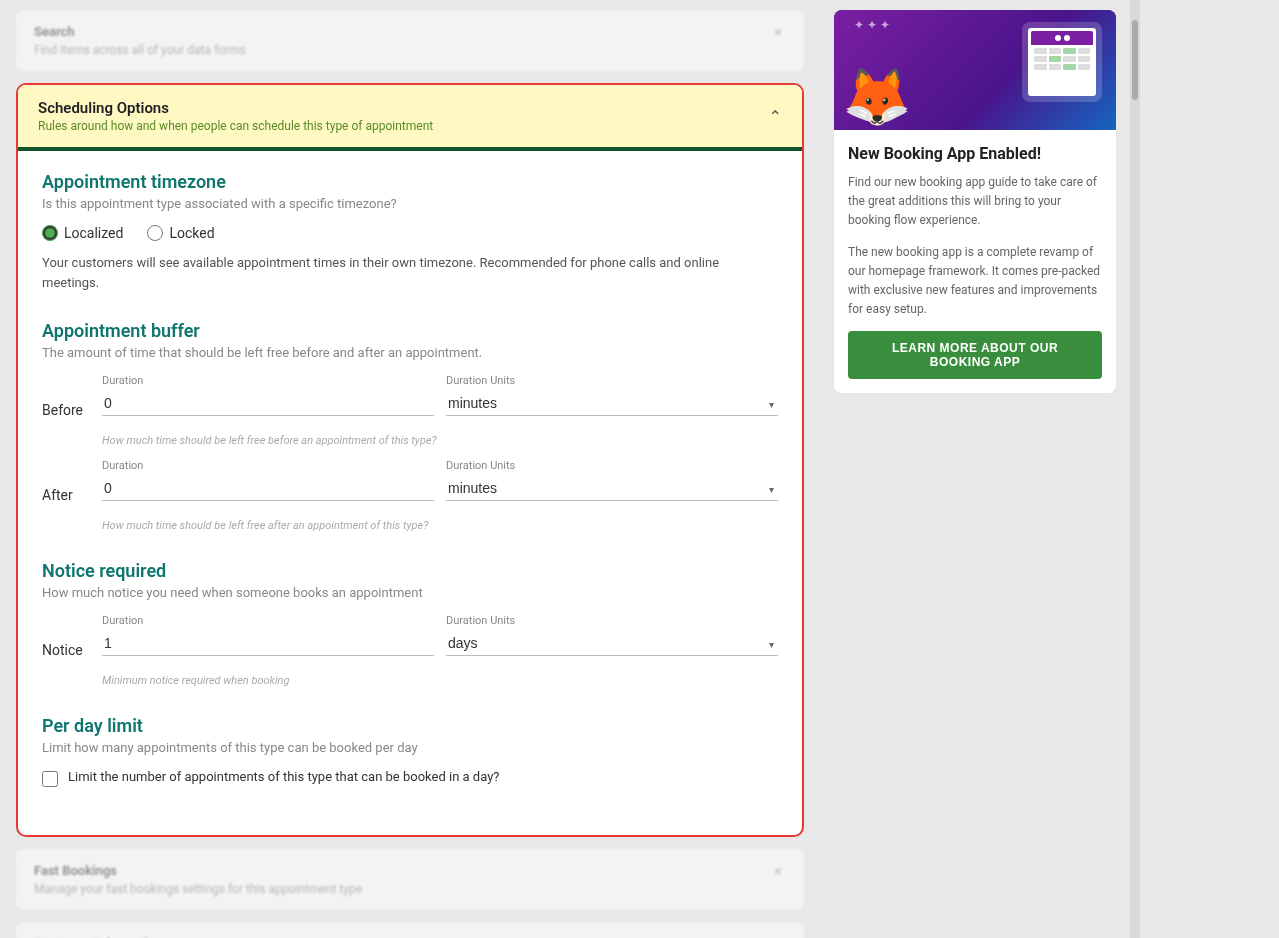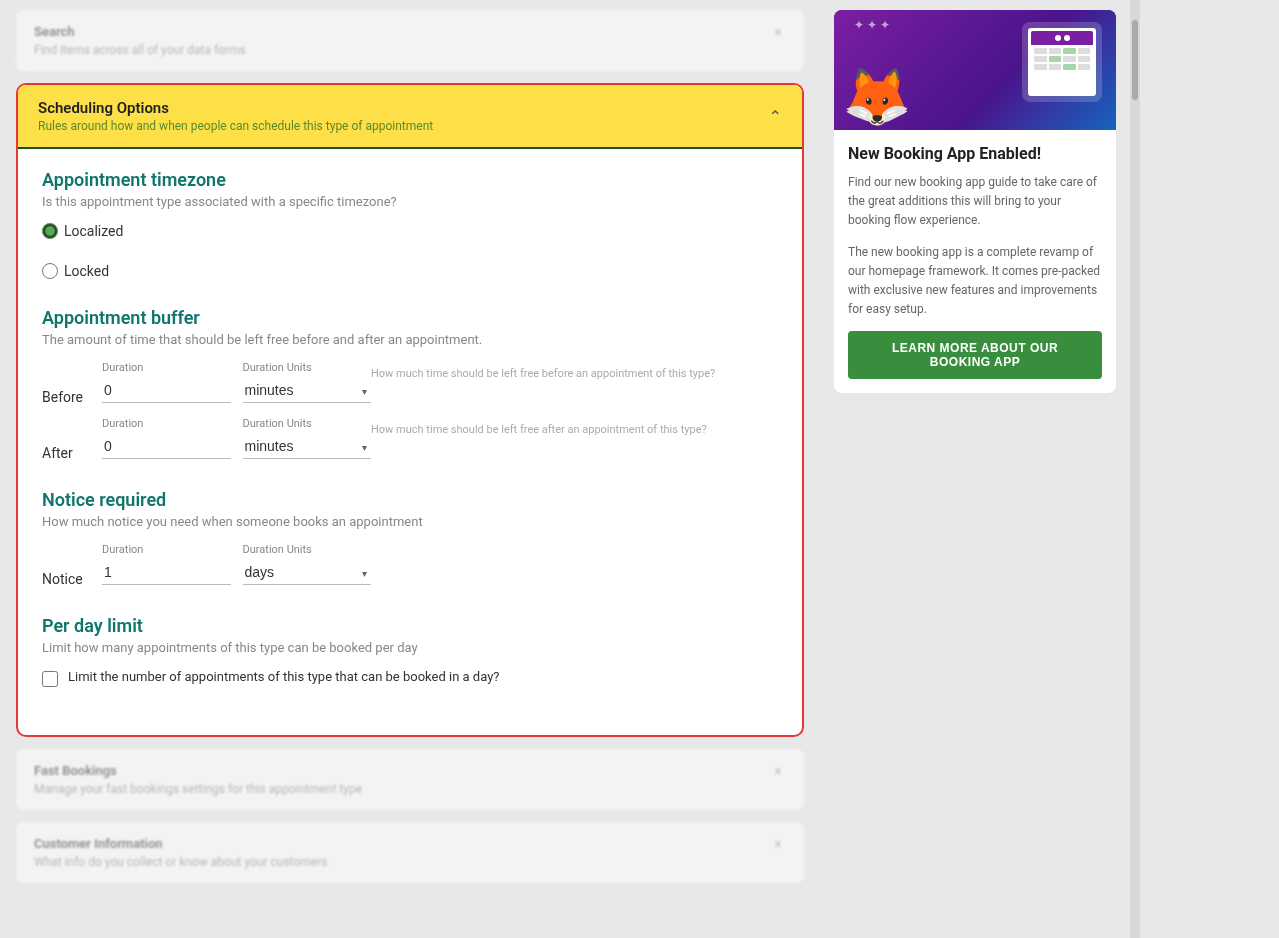--- a/index.html
+++ b/index.html
@@ -60,26 +60,26 @@
     
     .scheduling-card {
       background: white;
       border-radius: 10px;
       border: 2.5px solid #e53935;
       margin-bottom: 12px;
       overflow: hidden;
     }
 
     .scheduling-header {
-      background: #fde047;
+      background: #fef9c3;
       padding: 14px 20px;
       display: flex;
       justify-content: space-between;
       align-items: center;
-      border-bottom: 2px solid #14532d;
+      border-bottom: 4px solid #14532d;
     }
 
     .scheduling-header-left {}
 
     .scheduling-header-title {
       font-size: 15px;
       font-weight: 600;
       color: #222;
     }
 
@@ -117,21 +117,20 @@
       font-size: 13px;
       color: #888;
       margin-bottom: 14px;
     }
 
     
     .radio-group {
       display: flex;
       gap: 24px;
       margin-bottom: 12px;
-      flex-direction: column;
     }
 
     .radio-label {
       display: flex;
       align-items: center;
       gap: 6px;
       font-size: 14px;
       color: #333;
       cursor: pointer;
     }
@@ -160,20 +159,21 @@
     .buffer-label {
       font-size: 14px;
       color: #333;
       min-width: 48px;
       padding-top: 28px;
     }
 
     .buffer-fields {
       flex: 1;
       display: flex;
+      flex-direction: column;
     }
 
     .buffer-inputs {
       display: flex;
       gap: 12px;
       align-items: flex-end;
     }
 
     .field-group {
       display: flex;
@@ -221,21 +221,22 @@
       right: 4px;
       bottom: 6px;
       font-size: 10px;
       color: #666;
       pointer-events: none;
     }
 
     .field-hint {
       font-size: 11px;
       color: #aaa;
-      margin-top: 6px;
+      margin-top: 18px;
+      font-style: italic;
     }
 
     
     .checkbox-row {
       display: flex;
       align-items: flex-start;
       gap: 10px;
     }
 
     .checkbox-input {
@@ -346,20 +347,21 @@
           <div class="radio-group">
             <label class="radio-label">
               <input type="radio" class="radio-input" name="timezone" checked="" style="">
               <span>Localized</span>
             </label>
             <label class="radio-label">
               <input type="radio" class="radio-input" name="timezone" style="">
               <span>Locked</span>
             </label>
           </div>
+          <div class="timezone-note">Your customers will see available appointment times in their own timezone. Recommended for phone calls and online meetings.</div>
         </div>
 
         <div class="section">
           <div class="section-title">Appointment buffer</div>
           <div class="section-sub">The amount of time that should be left free before and after an appointment.</div>
 
           <div class="buffer-row">
             <div class="buffer-label">Before</div>
             <div class="buffer-fields">
               <div class="buffer-inputs">
@@ -419,20 +421,21 @@
                 <div class="field-group field-select-wrap">
                   <div class="field-label">Duration Units</div>
                   <select class="field-select">
                     <option>minutes</option>
                     <option>hours</option>
                     <option selected="">days</option>
                   </select>
                   <span class="select-arrow">▾</span>
                 </div>
               </div>
+              <div class="field-hint">Minimum notice required when booking</div>
             </div>
           </div>
         </div>
 
         <div class="section" style="">
           <div class="section-title">Per day limit</div>
           <div class="section-sub">Limit how many appointments of this type can be booked per day</div>
           <div class="checkbox-row">
             <input type="checkbox" class="checkbox-input" style="">
             <label class="checkbox-label">Limit the number of appointments of this type that can be booked in a day?</label>

